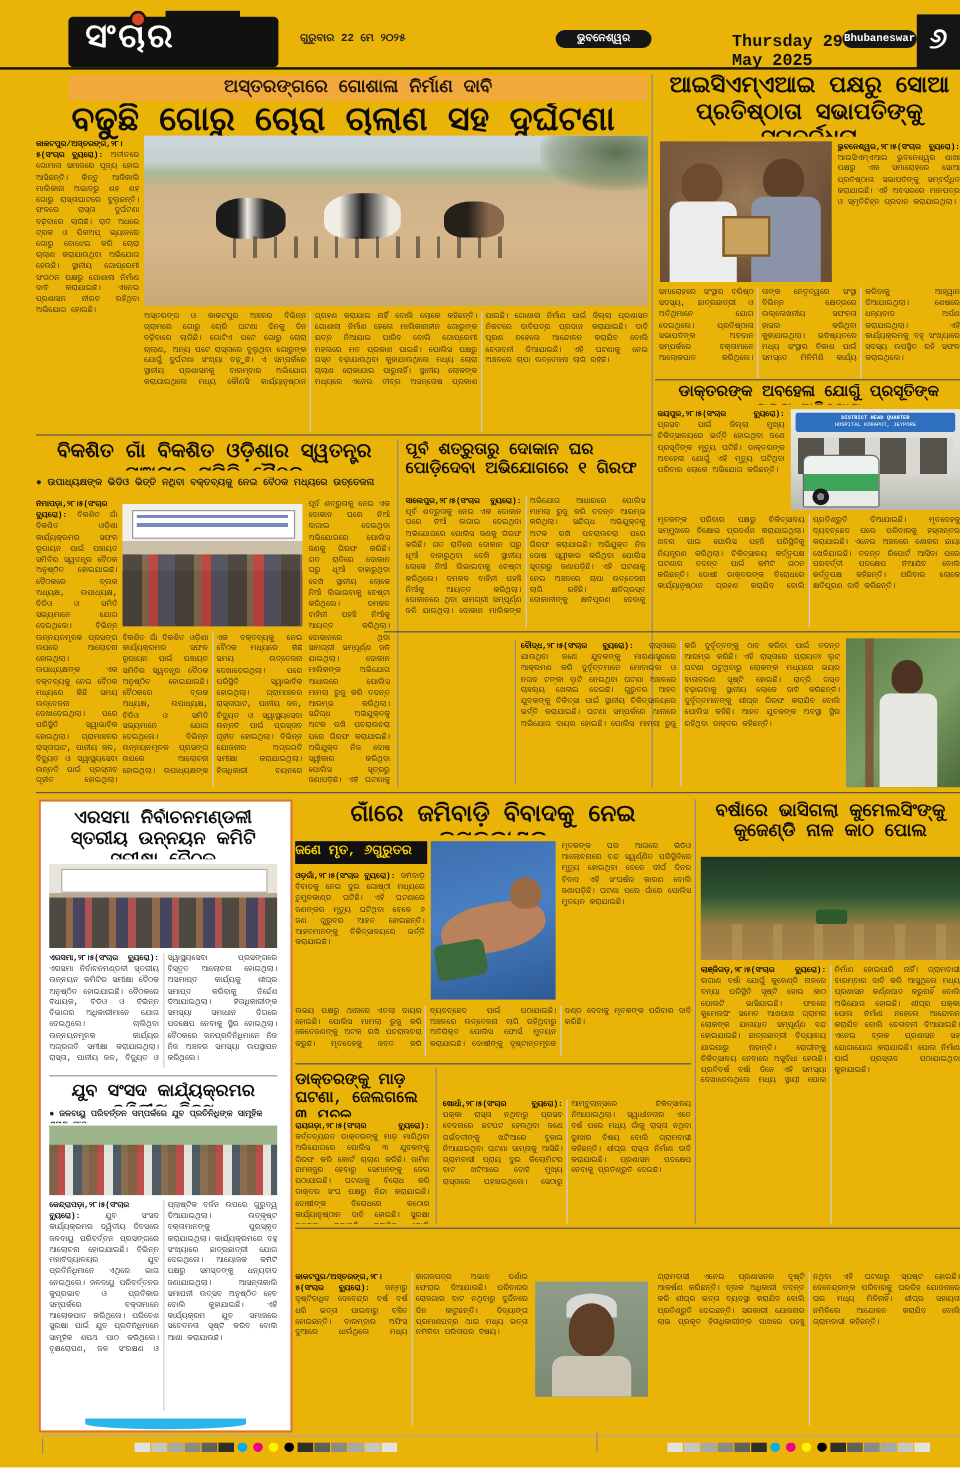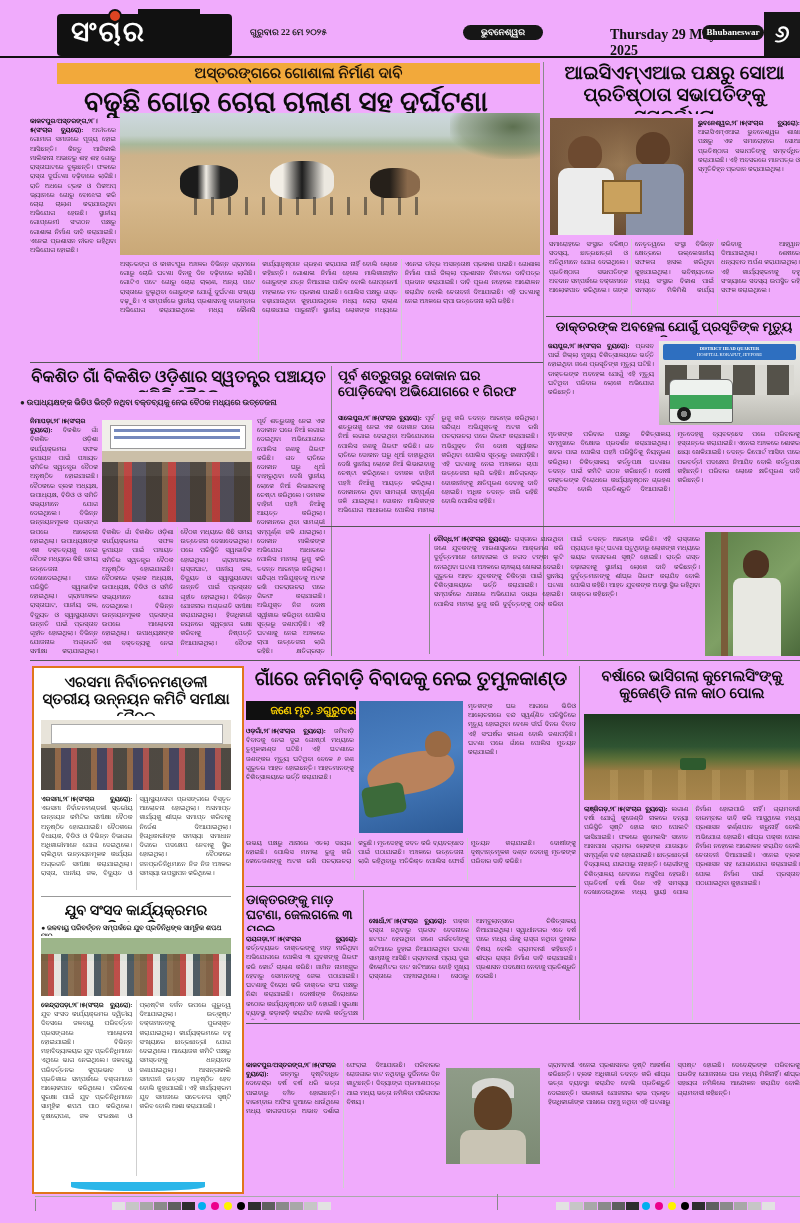--- a/index.html
+++ b/index.html
@@ -1,29 +1,29 @@
 <!DOCTYPE html>
 <html><head>
 <meta charset="utf-8">
 <style>
   html,body{margin:0;padding:0;background:#fff;}
-  #page{position:relative;width:800px;height:1223px;background:#f0abfc;overflow:hidden;
-        font-family:Liberation Serif, serif;color:#111;}
+  #page{position:relative;width:800px;height:1223px;background:#eab308;overflow:hidden;
+        font-family:Liberation Mono, monospace;color:#111;}
   .abs{position:absolute;overflow:hidden;}
   .hl{font-weight:bold;color:#0c0c0c;line-height:1.15;}
   .body{font-size:6.5px;line-height:1.42;text-align:justify;color:#222;}
   .dl{font-weight:bold;color:#000;}
   .cols2{column-count:2;column-gap:7px;column-rule:1px solid #cfcfcf;}
   .cols3{column-count:3;column-gap:7px;column-rule:1px solid #cfcfcf;}
   .vrule{width:1px;background:#8a8a8a;}
   .hrule{height:1px;background:#555;}
   .photo{background:#c8c2b4;}
   .pill{background:#161616;color:#fff;border-radius:9px;text-align:center;font-weight:bold;}
   .kicker{background:#f2a93b;text-align:center;font-weight:bold;color:#20150a;}
-  .tagbox{background:#101010;color:#ffd400;font-weight:bold;text-align:right;}
+  .tagbox{background:#101010;color:#ffd400;font-weight:bold;text-align:left;}
   .figure{position:absolute;border-radius:50% 50% 40% 40%;}
   .regsq{width:13px;height:8px;display:inline-block;}
   .regdot{width:8px;height:8px;border-radius:50%;display:inline-block;margin:0 2px;}
   .strip{display:flex;align-items:center;gap:1px;}
 </style>
 </head>
 <body>
 
 <div id="page">
 
@@ -94,21 +94,21 @@
     <div class="abs" style="left:6px;top:24px;width:129px;height:30px;background:repeating-linear-gradient(90deg,#55524a 0 22px,#d9d8d2 22px 34px);"></div>
     <div class="abs" style="left:10px;top:38px;width:62px;height:42px;background:linear-gradient(180deg,#eef2ee 0 35%,#3da55a 35% 70%,#e8ece8 70% 100%);border-radius:6px 6px 2px 2px;border:1px solid #666;"></div>
     <div class="abs" style="left:18px;top:66px;width:14px;height:14px;border-radius:50%;background:radial-gradient(circle,#888 0 30%,#1a1a1a 30% 100%);"></div>
   </div>
   <div class="abs" style="left:548px;top:429px;width:252px;height:94px;">
     <div class="body cols2" style="height:94px;">ମୃତକଙ୍କ ପରିବାର ପକ୍ଷରୁ ଚିକିତ୍ସାଳୟ ସମ୍ମୁଖରେ ବିକ୍ଷୋଭ ପ୍ରଦର୍ଶନ କରାଯାଇଥିଲା। ଖବର ପାଇ ପୋଲିସ ପହଞ୍ଚି ପରିସ୍ଥିତିକୁ ନିୟନ୍ତ୍ରଣ କରିଥିଲା। ଚିକିତ୍ସାଳୟ କର୍ତ୍ତୃପକ୍ଷ ଘଟଣାର ତଦନ୍ତ ପାଇଁ କମିଟି ଗଠନ କରିଛନ୍ତି। ଦୋଷୀ ଡାକ୍ତରଙ୍କ ବିରୋଧରେ କାର୍ଯ୍ୟାନୁଷ୍ଠାନ ଗ୍ରହଣ କରାଯିବ ବୋଲି ପ୍ରତିଶ୍ରୁତି ଦିଆଯାଇଛି। ମୃତଦେହକୁ ବ୍ୟବଚ୍ଛେଦ ପରେ ପରିବାରକୁ ହସ୍ତାନ୍ତର କରାଯାଇଛି। ଏନେଇ ଅଞ୍ଚଳରେ ଶୋକର ଛାୟା ଖେଳିଯାଇଛି। ତଦନ୍ତ ରିପୋର୍ଟ ଆସିବା ପରେ ପରବର୍ତ୍ତୀ ପଦକ୍ଷେପ ନିଆଯିବ ବୋଲି କର୍ତ୍ତୃପକ୍ଷ କହିଛନ୍ତି। ପରିବାର ଲୋକେ କ୍ଷତିପୂରଣ ଦାବି କରିଛନ୍ତି।</div>
   </div>
 
   <div class="abs hrule" style="left:30px;top:362px;width:513px;"></div>
   <div class="abs hl" style="left:30px;top:368px;width:297px;height:24px;font-size:16.5px;text-align:center;">ବିକଶିତ ଗାଁ ବିକଶିତ ଓଡ଼ିଶାର ସ୍ୱତନ୍ତ୍ର ପଞ୍ଚାୟତ ସମିତି ବୈଠକ</div>
-  <div class="abs" style="left:20px;top:398px;width:297px;height:13px;font-size:8px;font-weight:bold;color:#222;">● ଉପାଧ୍ୟକ୍ଷଙ୍କ ଭିଡିଓ ଭିତ୍ତି ନଥିବା ବକ୍ତବ୍ୟକୁ ନେଇ ବୈଠକ ମଧ୍ୟରେ ଉତ୍ତେଜନା</div>
+  <div class="abs" style="left:30px;top:398px;width:297px;height:13px;font-size:8px;font-weight:bold;color:#222;">● ଉପାଧ୍ୟକ୍ଷଙ୍କ ଭିଡିଓ ଭିତ୍ତି ନଥିବା ବକ୍ତବ୍ୟକୁ ନେଇ ବୈଠକ ମଧ୍ୟରେ ଉତ୍ତେଜନା</div>
   <div class="abs" style="left:30px;top:416px;width:68px;height:240px;">
     <div class="body"><span class="dl">ନିମାପଡ଼ା,୨୮।୫(ସଂଚାର ବ୍ୟୁରୋ):</span> <span>ବିକଶିତ ଗାଁ ବିକଶିତ ଓଡ଼ିଶା କାର୍ଯ୍ୟକ୍ରମର ସଫଳ ରୂପାୟନ ପାଇଁ ପଞ୍ଚାୟତ ସମିତିର ସ୍ୱତନ୍ତ୍ର ବୈଠକ ଅନୁଷ୍ଠିତ ହୋଇଯାଇଛି। ବୈଠକରେ ବ୍ଲକ ଅଧ୍ୟକ୍ଷ, ଉପାଧ୍ୟକ୍ଷ, ବିଡିଓ ଓ ସମିତି ସଭ୍ୟମାନେ ଯୋଗ ଦେଇଥିଲେ। ବିଭିନ୍ନ ଉନ୍ନୟନମୂଳକ ପ୍ରସଙ୍ଗ ଉପରେ ଆଲୋଚନା ହୋଇଥିଲା। ଉପାଧ୍ୟକ୍ଷଙ୍କ ଏକ ବକ୍ତବ୍ୟକୁ ନେଇ ବୈଠକ ମଧ୍ୟରେ କିଛି ସମୟ ଉତ୍ତେଜନା ଦେଖାଦେଇଥିଲା। ପରେ ପରିସ୍ଥିତି ସ୍ୱାଭାବିକ ହୋଇଥିଲା। ଗ୍ରାମାଞ୍ଚଳର ରାସ୍ତାଘାଟ, ପାନୀୟ ଜଳ, ବିଦ୍ୟୁତ ଓ ସ୍ୱାସ୍ଥ୍ୟସେବା ଉନ୍ନତି ପାଇଁ ପ୍ରସ୍ତାବ ଗୃହୀତ ହୋଇଥିଲା। ବିଭିନ୍ନ ଯୋଜନାର ଅଗ୍ରଗତି ସମୀକ୍ଷା କରାଯାଇଥିଲା। ହିତାଧିକାରୀ ଚୟନରେ ସ୍ୱଚ୍ଛତା ରକ୍ଷା କରିବାକୁ ନିଷ୍ପତ୍ତି ନିଆଯାଇଥିଲା। ବୈଠକ ଶେଷରେ ଧନ୍ୟବାଦ ଅର୍ପଣ କରାଯାଇଥିଲା। ଏହି ବୈଠକରେ ସରପଞ୍ଚ ଓ ୱାର୍ଡ ସଭ୍ୟମାନେ ମଧ୍ୟ ଉପସ୍ଥିତ ଥିଲେ। ଆଗାମୀ ଦିନରେ ପ୍ରତି ପଞ୍ଚାୟତରେ ସଚେତନତା ଶିବିର କରାଯିବ ବୋଲି ସ୍ଥିର ହୋଇଛି। ଯୋଜନାର ଲାଭ ପ୍ରତ୍ୟେକ ହିତାଧିକାରୀଙ୍କ ପାଖରେ ପହଞ୍ଚାଇବାକୁ ନିର୍ଦ୍ଦେଶ ଦିଆଯାଇଛି।</span></div>
   </div>
   <div class="abs photo" style="left:102px;top:420px;width:150px;height:102px;background:linear-gradient(180deg,#f0efe9 0 30%,#cbbfa8 30% 55%,#8a7a62 55% 100%);">
     <div class="abs" style="left:8px;top:5px;width:134px;height:22px;background:#fff;border:1px solid #999;"></div>
     <div class="abs" style="left:12px;top:9px;width:126px;height:14px;background:repeating-linear-gradient(180deg,#3a56a0 0 3px,transparent 3px 7px);opacity:.7;"></div>
     <div class="abs" style="left:0;top:42px;width:150px;height:60px;background:repeating-linear-gradient(90deg,#3a3430 0 16px,#7a5a40 16px 22px,#b33 22px 30px,#445 30px 44px);opacity:.85;"></div>
   </div>
   <div class="abs" style="left:257px;top:416px;width:68px;height:240px;">
     <div class="body">ପୂର୍ବ ଶତ୍ରୁତାକୁ ନେଇ ଏକ ଦୋକାନ ଘରେ ନିଆଁ ଲଗାଇ ଦେଇଥିବା ଅଭିଯୋଗରେ ପୋଲିସ ଜଣକୁ ଗିରଫ କରିଛି। ଗତ ରାତିରେ ଦୋକାନ ଘରୁ ଧୂଆଁ ବାହାରୁଥିବା ଦେଖି ସ୍ଥାନୀୟ ଲୋକେ ନିଆଁ ଲିଭାଇବାକୁ ଚେଷ୍ଟା କରିଥିଲେ। ଦମକଳ ବାହିନୀ ପହଞ୍ଚି ନିଆଁକୁ ଆୟତ୍ତ କରିଥିଲା। ଦୋକାନରେ ଥିବା ସାମଗ୍ରୀ ସମ୍ପୂର୍ଣ୍ଣ ଜଳି ଯାଇଥିଲା। ଦୋକାନ ମାଲିକଙ୍କ ଅଭିଯୋଗ ଆଧାରରେ ପୋଲିସ ମାମଲା ରୁଜୁ କରି ତଦନ୍ତ ଆରମ୍ଭ କରିଥିଲା। ସନ୍ଦିଗ୍ଧ ଅଭିଯୁକ୍ତକୁ ଅଟକ ରଖି ପଚରାଉଚରା ପରେ ଗିରଫ କରାଯାଇଛି। ଅଭିଯୁକ୍ତ ନିଜ ଦୋଷ ସ୍ୱୀକାର କରିଥିବା ପୋଲିସ ସୂତ୍ରରୁ ଜଣାପଡ଼ିଛି। ଏହି ଘଟଣାକୁ ନେଇ ଅଞ୍ଚଳରେ ଚାପା ଉତ୍ତେଜନା ଲାଗି ରହିଛି। କ୍ଷତିଗ୍ରସ୍ତ ଦୋକାନୀଙ୍କୁ କ୍ଷତିପୂରଣ ଦେବାକୁ ଦାବି ହୋଇଛି। ଅଧିକ ତଦନ୍ତ ଜାରି ରହିଛି ବୋଲି ପୋଲିସ କହିଛି।</div>

